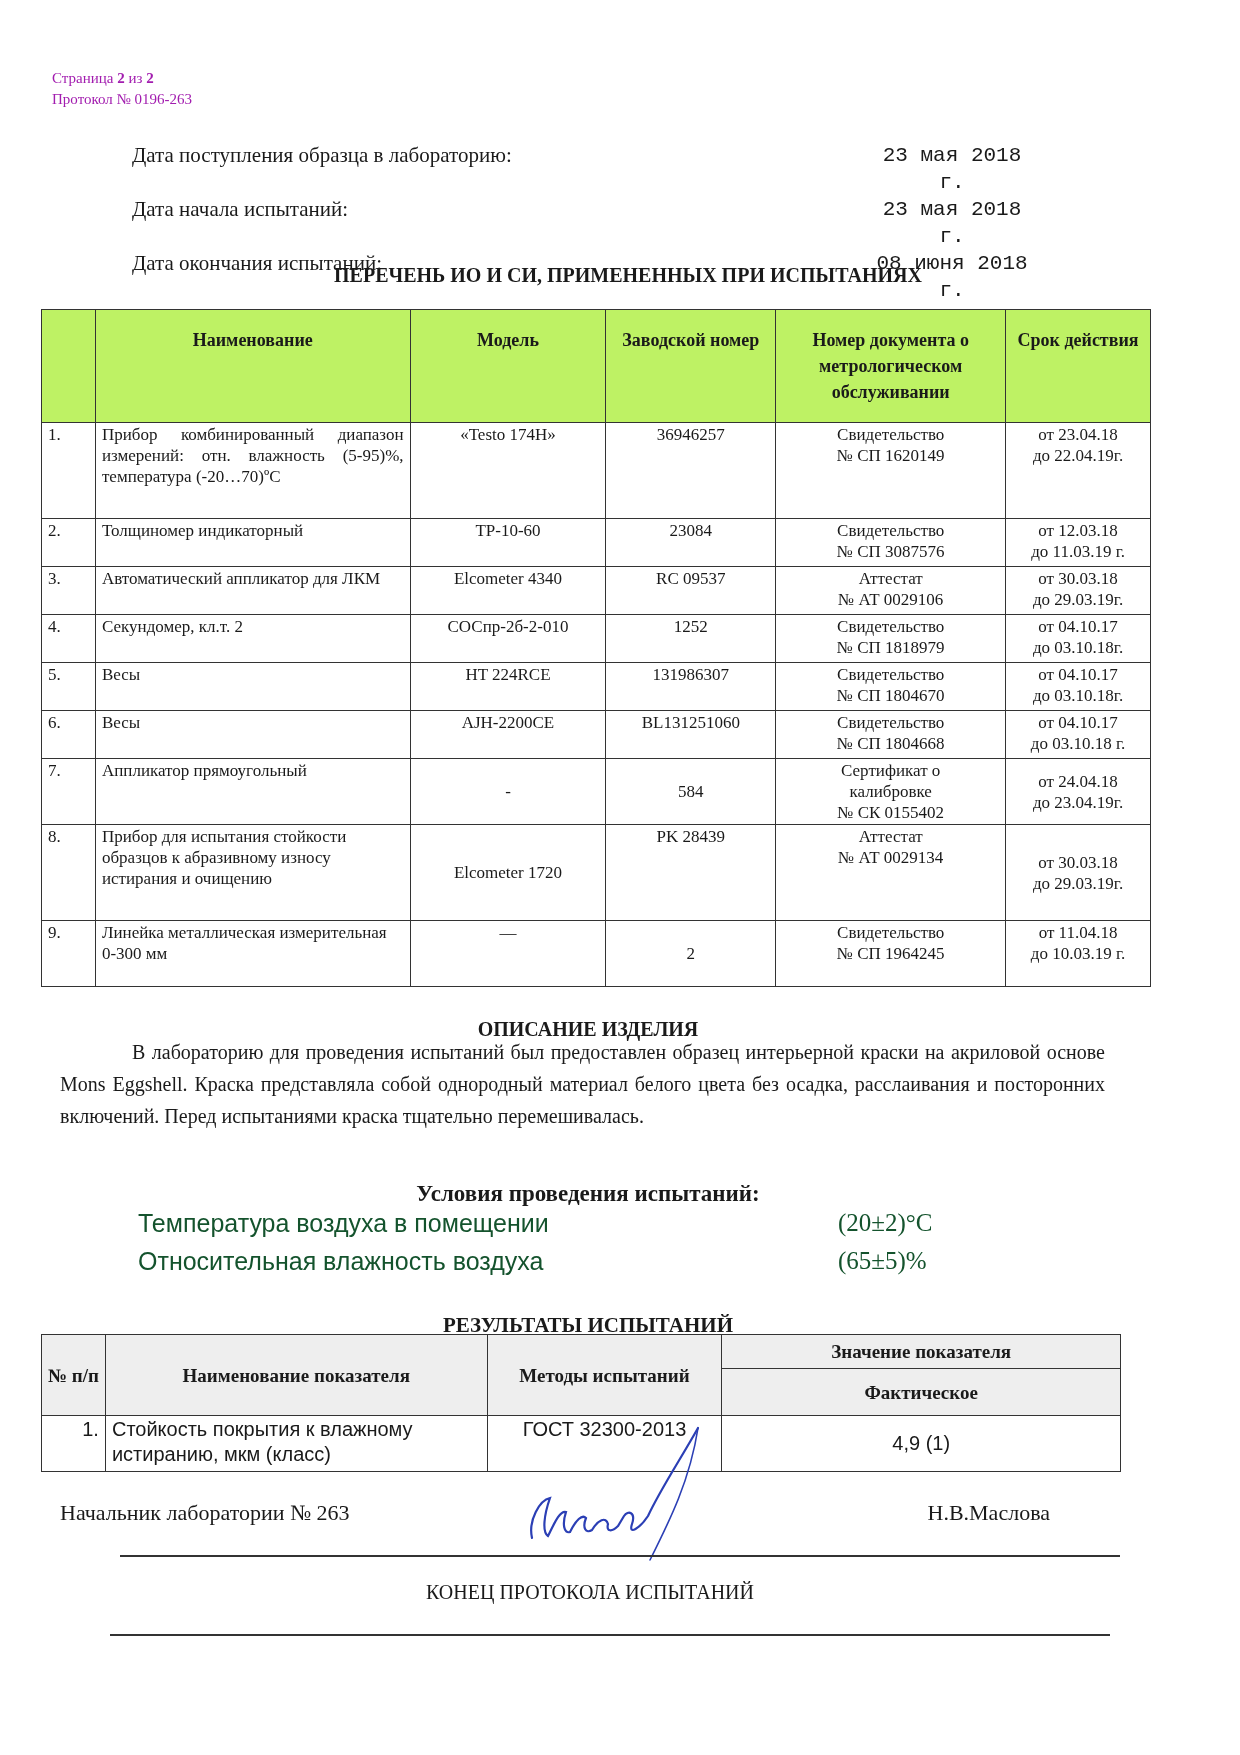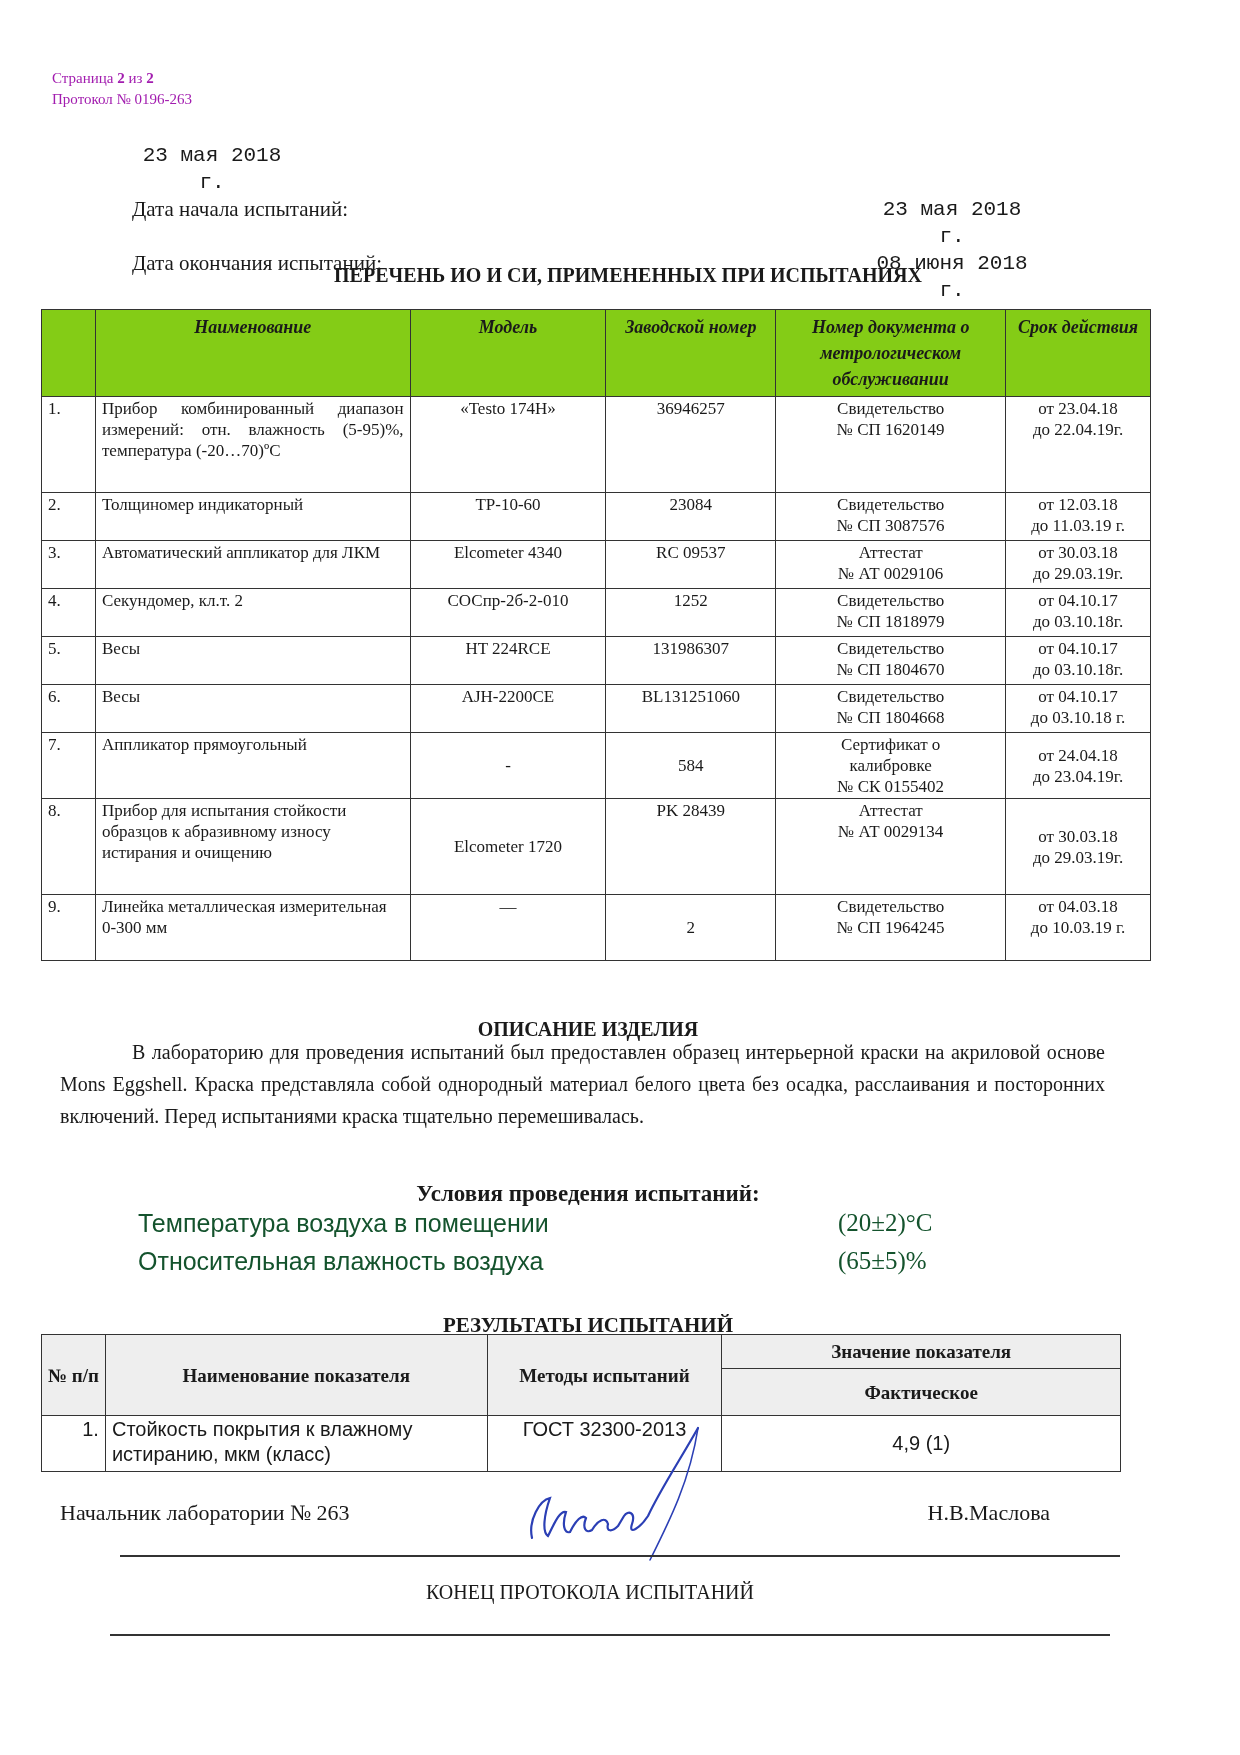--- a/index.html
+++ b/index.html
@@ -9,21 +9,21 @@
   .pageinfo { left: 52px; top: 68px; font-size: 15px; line-height: 21px; color: #a21caf; }
   .pageinfo b { font-weight: bold; }
   .dates { left: 132px; top: 142px; width: 900px; font-size: 21px; line-height: 27px; }
   .dates .row { display: flex; justify-content: space-between; }
   .dates .row .v { width: 160px; text-align: center; font-family: Liberation Mono, monospace; }
   h2.sec { position: absolute; margin: 8px; font-weight: bold; text-align: center; }
   .t1-title { left: 0; width: 1240px; top: 256px; font-size: 20px; }
   table { border-collapse: collapse; position: absolute; }
   table td, table th { border: 1.5px solid #333; vertical-align: top; padding: 1px 6px; }
   .t1 { left: 41px; top: 309px; width: 1110px; font-size: 17px; line-height: 21px; }
-  .t1 th { background: #84cc16; font-weight: bold; font-size: 18px; line-height: 26px; text-align: center; vertical-align: top; padding: 4px 4px; font-style: italic; }
+  .t1 th { background: #bef264; font-weight: bold; font-size: 18px; line-height: 26px; text-align: center; vertical-align: top; padding: 17px 4px; }
   .t1 td.c { text-align: center; }
   .t1 td.name { text-align: left; }
   .t1 td.just { text-align: justify; }
   .desc-title { left: 0; width: 1160px; top: 1010px; font-size: 20px; }
   .desc { left: 60px; top: 1036px; width: 1045px; font-size: 20px; line-height: 32px; text-align: justify; }
   .desc p { margin: 0; text-indent: 72px; }
   .cond-title { left: 0; width: 1160px; top: 1173px; font-size: 23px; }
   .cond { left: 138px; top: 1204px; width: 820px; font-size: 25px; line-height: 38px;
           font-family: "Liberation Sans", "DejaVu Sans", sans-serif; color: #14532d; }
   .cond .row { display: flex; justify-content: space-between; }
@@ -46,20 +46,21 @@
     <span>Страница</span>
     <b>2</b>
     <span>из</span>
     <b>2</b>
   </div>
   <div>Протокол № 0196-263</div>
 </div>
 
 <div class="abs dates">
   <div class="row">
+    <span>Дата поступления образца в лабораторию:</span>
       <span class="v">23 мая 2018 г.</span>
   </div>
   <div class="row">
     <span>Дата начала испытаний:</span>
       <span class="v">23 мая 2018 г.</span>
   </div>
   <div class="row">
     <span>Дата окончания испытаний:</span>
       <span class="v" style="margin-left:4px">08 июня 2018 г.</span>
   </div>
@@ -203,21 +204,21 @@
       <tr style="height: 66px;">
         <td>9.</td>
         <td class="name">Линейка металлическая измерительная 0-300 мм</td>
         <td class="c">—</td>
         <td class="c" style="vertical-align: middle;">2</td>
         <td class="c">
           <div>Свидетельство</div>
           <div>№  СП 1964245</div>
         </td>
         <td class="c">
-          <div>от 04.03.18</div>
+          <div>от 11.04.18</div>
           <div>до 10.03.19 г.</div>
         </td>
       </tr>
     </tbody>
 </table>
 
 <h2 class="sec desc-title">ОПИСАНИЕ ИЗДЕЛИЯ</h2>
 <div class="abs desc">
   <p>В лабораторию для проведения испытаний был  предоставлен образец интерьерной краски на акриловой основе Mons Eggshell. Краска представляла собой однородный материал белого цвета без осадка, расслаивания и посторонних включений. Перед испытаниями краска тщательно перемешивалась.</p>
 </div>

